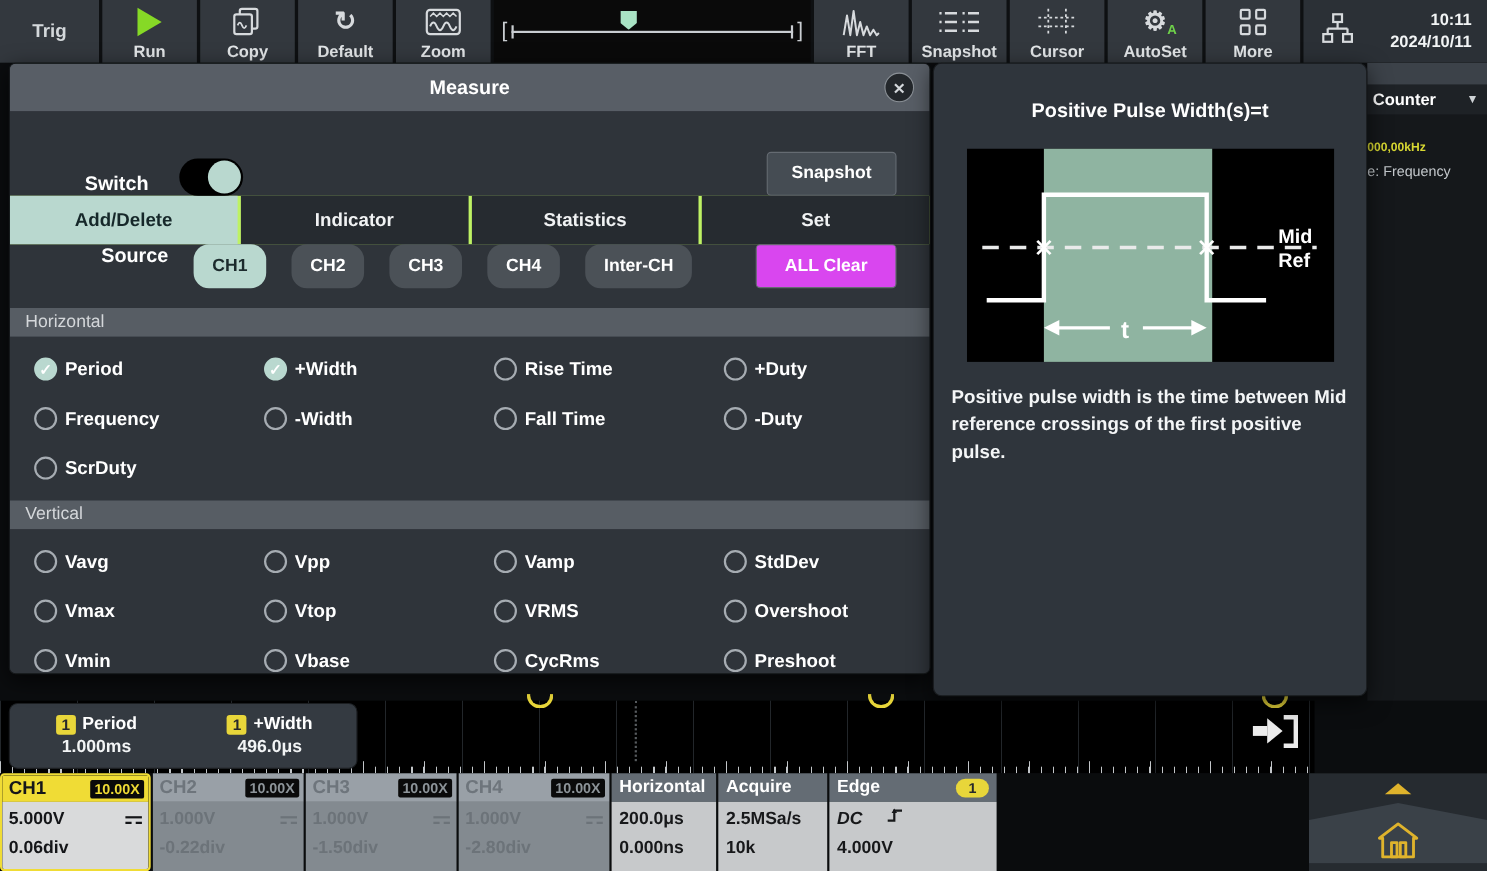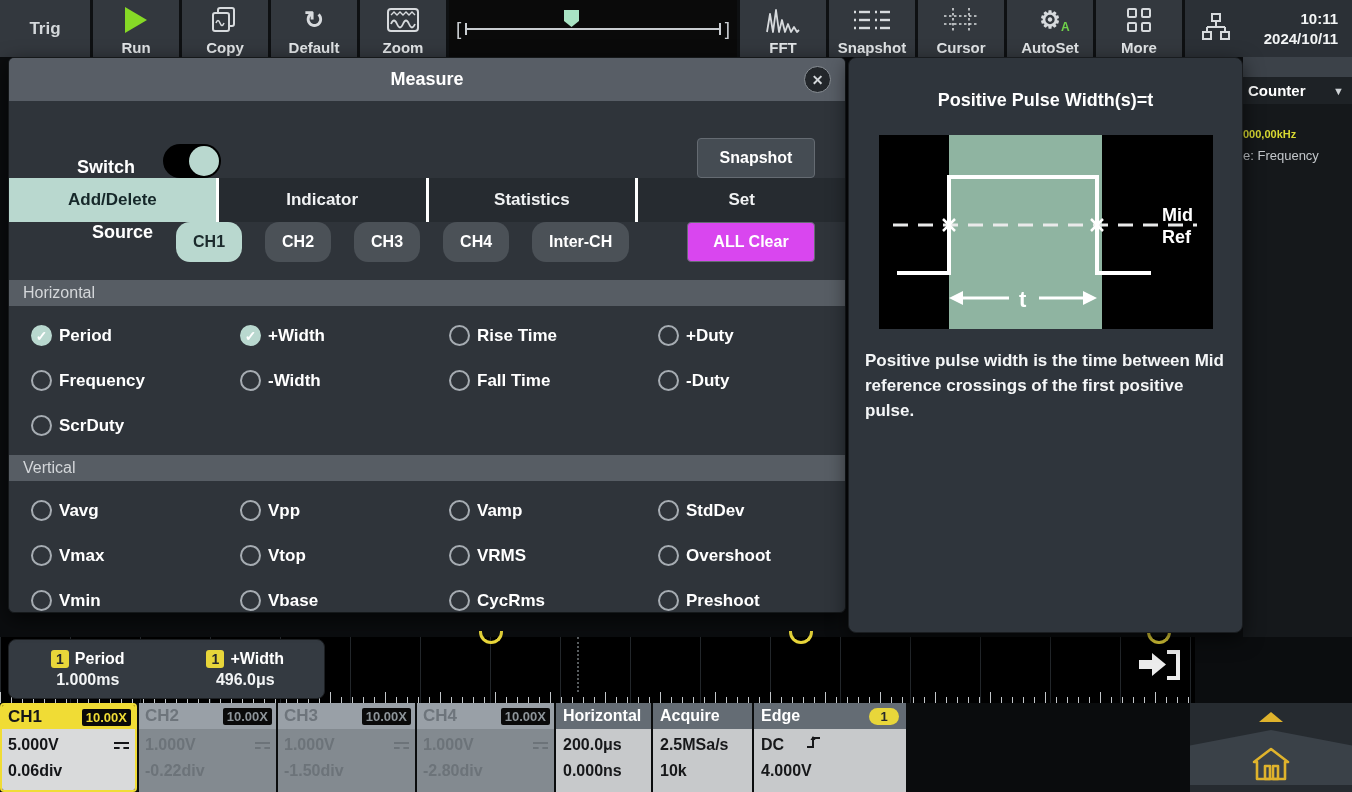--- a/index.html
+++ b/index.html
@@ -41,21 +41,21 @@
   .close-btn { position:absolute; right:14px; top:8px; width:27px; height:27px; border-radius:50%;
     background:#23272b; border:1px solid #8a9096; color:#d4d8db; font-size:14px; font-weight:bold;
     display:flex; align-items:center; justify-content:center; cursor:pointer; }
   .switch-row { height:77px; display:flex; align-items:flex-end; padding:0 16px; }
   .switch-label { margin-left:52px; font-size:18px; font-weight:bold; color:#fff; }
   .toggle { margin-left:28px; width:58px; height:34px; background:#000; border-radius:17px; position:relative; cursor:pointer; }
   .toggle .knob { position:absolute; right:2px; top:2px; width:30px; height:30px; border-radius:50%; background:#b9d8cf; }
   .btn { background:#454c53; border:1px solid #656b72; border-radius:4px; color:#fff;
     font-size:16px; font-weight:bold; display:flex; align-items:center; justify-content:center; cursor:pointer; }
   .snapshot-btn { margin-left:auto; margin-right:14px; width:118px; height:40px; }
-  .tabs { height:44px; background:#ffffff; display:flex; gap:3px; }
+  .tabs { height:44px; background:#bef264; display:flex; gap:3px; }
   .tab { flex:1; background:#262b30; display:flex; align-items:center; justify-content:center;
     font-size:17px; font-weight:bold; color:#f0f2f3; cursor:pointer; }
   .tab.selected { background:#b9d8cf; color:#16282a; }
   .source-row { height:58px; display:flex; padding:0 16px; gap:23px;margin-left:21px; }
   .source-label { margin-left:46px; font-size:18px; font-weight:bold; color:#fff; }
   .pill { height:40px; padding:0 17px; border-radius:14px; background:#4b5157; color:#fff;
     font-size:16px; font-weight:bold; display:flex; align-items:center; cursor:pointer; }
   .pill.selected { background:#b9d8cf; color:#1c2b2d; }
   .allclear-btn { margin-left:auto; margin-right:14px; width:128px; height:40px; background:#d946ef; }
   .section-header { height:26px; background:#575d64; color:#d4d7da; font-size:16px;
@@ -123,21 +123,21 @@
   .dc-ic i { display:block; border-top:2px solid currentColor; }
   .dc-ic i+i { margin-top:3px; border-top:2px dashed currentColor; }
   .info-block { display:flex; flex-direction:column; cursor:pointer; }
   .info-hdr { height:26px; background:#646c74; color:#fff; font-size:16px; font-weight:bold;
     display:flex; align-items:center; justify-content:space-between; padding:0 7px; }
   .info-body { flex:1; background:#c7c9cb; color:#17181a; font-size:16px; font-weight:bold;
     padding:3px 7px 2px; line-height:1.65; }
   .w-horiz { width:95px; } .w-acq { width:99px; } .w-edge { width:152px; }
   .badge-oval { width:30px; height:17px; background:#e8d63a; border-radius:9px; color:#26282b;
     font-size:13px; font-weight:bold; display:flex; align-items:center; justify-content:center; }
-  .edge-line1 { display:flex; align-items:center; gap:22px; }
+  .edge-line1 { display:flex; align-items:center; gap:22px;font-style:italic; }
   .bb-spacer { flex:1; }
   .corner { width:162px; background:#262b30; display:flex; flex-direction:column; align-items:center; }
   .up-tri { margin-top:9px; width:0; height:0; border-left:12px solid transparent; border-right:12px solid transparent;
     border-bottom:10px solid #dfb32c; cursor:pointer; }
   .chev { margin-top:8px; width:162px; height:55px; background:#3a4148;
     clip-path:polygon(0 28%, 50% 0, 100% 28%, 100% 100%, 0 100%);
     display:flex; align-items:flex-end; justify-content:center; padding-bottom:3px; cursor:pointer; }
 </style>
 </head>
 <body>

